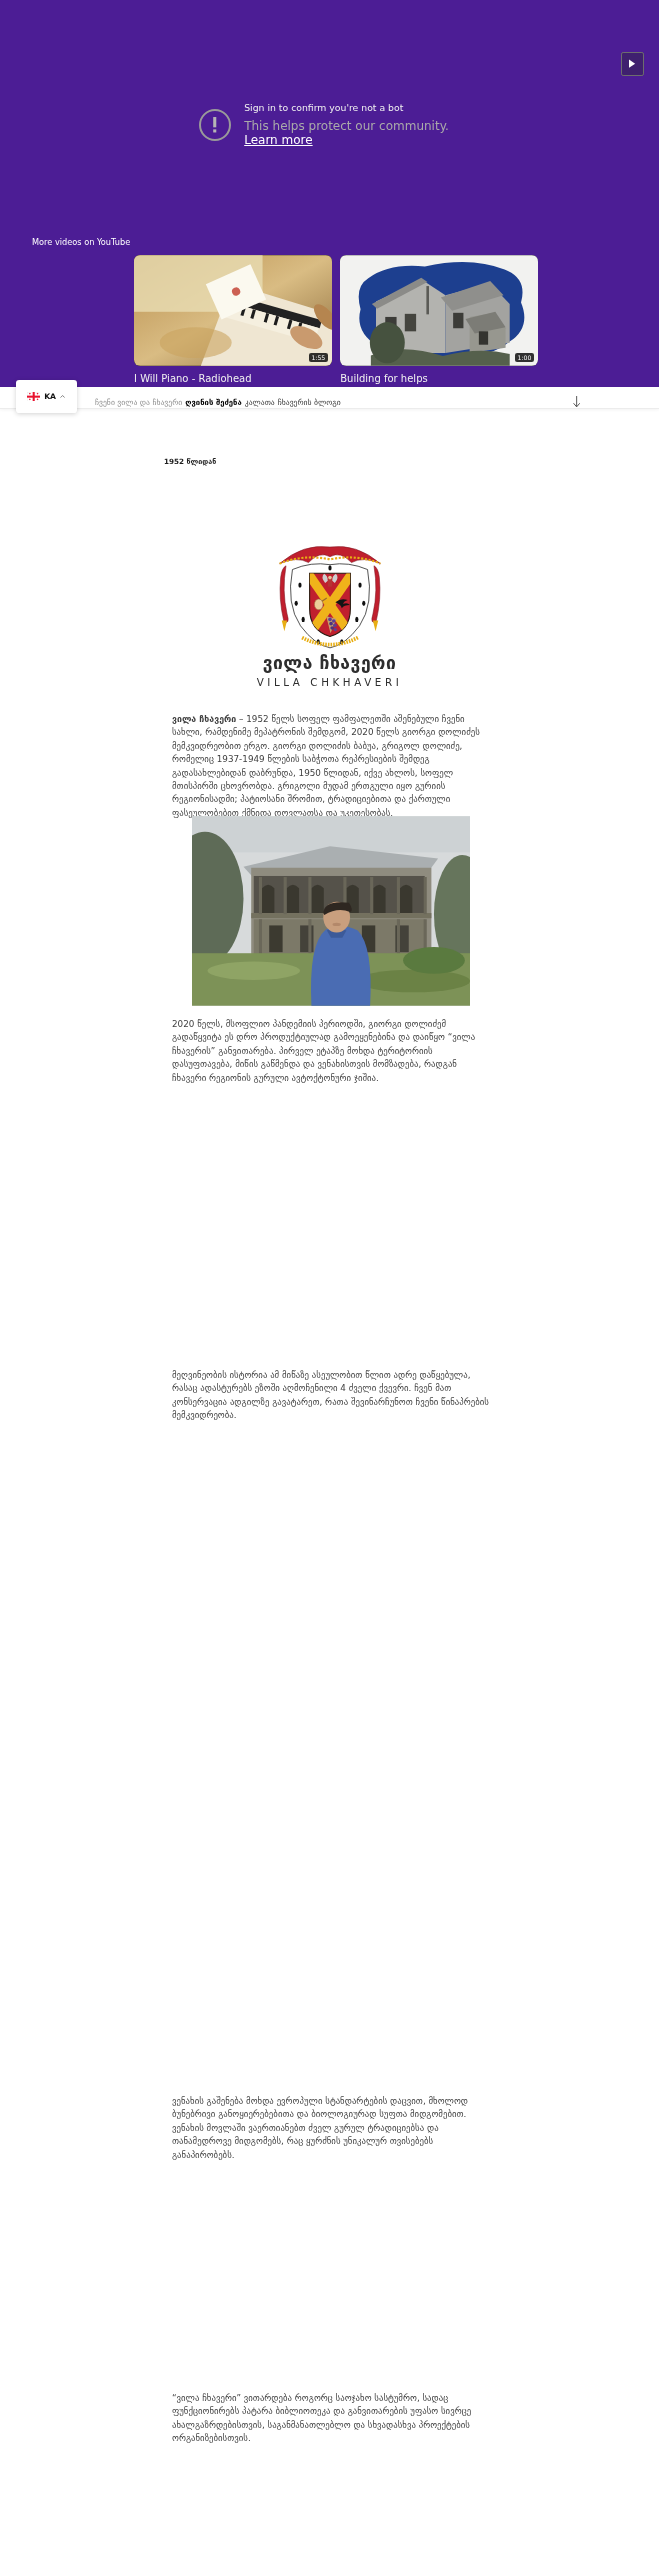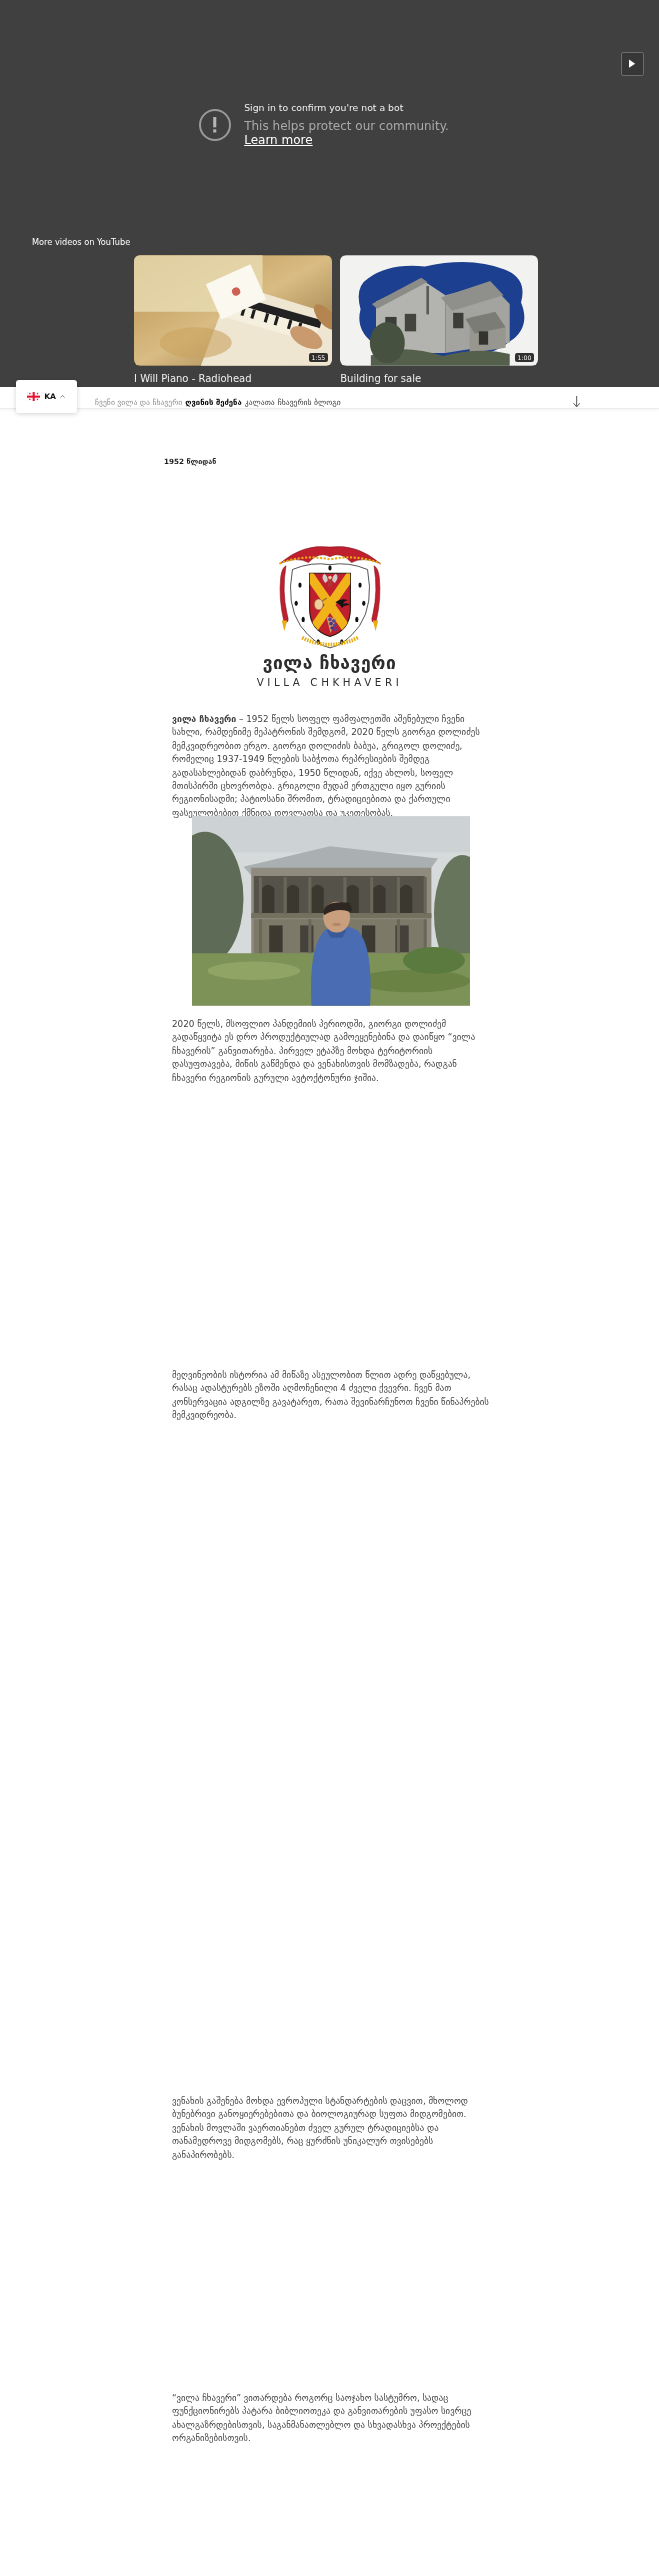--- a/index.html
+++ b/index.html
@@ -1,20 +1,20 @@
 <!DOCTYPE html>
 <html style="font-size:8.2px"><head>
 <meta charset="utf-8">
 <style>
   * { box-sizing: border-box; }
   body { margin: 0; background: #ffffff; font-family: "DejaVu Sans", sans-serif; }
   #page { position: relative; width: 659px; height: 3989px; margin: 0 auto; background: #fff; overflow: hidden; }
 
   
-  .yt { position: absolute; top: 0; left: 0; width: 659px; height: 387px; background: #404040; }
+  .yt { position: absolute; top: 0; left: 0; width: 659px; height: 387px; background: #4c1d95; }
   .yt-next { position: absolute; top: 52px; right: 15.5px; width: 23px; height: 24px; border: 0.5px solid #6d6d6d;
              border-radius: 2.1px; display: flex; align-items: center; justify-content: center;
              background: rgba(40,40,40,.35); cursor: pointer; }
   .botwall { position: absolute; top: 102px; left: 0; width: 100%; display: flex; justify-content: center;
              align-items: center; gap: 13.4px; }
   .bot-icon { width: 32px; height: 32px; border: 2.1px solid #9a9a9a; border-radius: 50%;
               display: flex; align-items: center; justify-content: center; flex: 0 0 auto; }
   .bot-texts { max-width: 216px; }
   .bot-title { font-size: 9.3px; color: #f1f1f1; margin-bottom: 6.2px; }
   .bot-sub { font-size: 12px; color: #aaaaaa; }
@@ -143,21 +143,21 @@
               <rect x="126" y="114" width="22" height="34" fill="#44443e"></rect>
               <rect x="220" y="112" width="20" height="30" fill="#3c3c38"></rect>
               <rect x="270" y="148" width="18" height="26" fill="#34342f"></rect>
               <path d="M60 195 Q120 170 200 196 Q270 178 330 192 L330 215 L60 215 Z" fill="#55604c"></path>
               <ellipse cx="92" cy="170" rx="34" ry="40" fill="#46523f"></ellipse>
               <rect x="168" y="60" width="5" height="55" fill="#5a5a55"></rect>
             </g>
           </svg>
           <span class="dur">1:00</span>
         </div>
-        <div class="vtitle">Building for sale</div>
+        <div class="vtitle">Building for helps</div>
       </div>
 
     </div>
   </div>
 
   <div class="navbar">
     <div class="lang-chip">
       <svg width="13.4" height="9.3" viewBox="0 0 26 18">
         <rect width="26" height="18" fill="#ffffff" stroke="#d8d8d8"></rect>
         <rect x="11" y="0" width="4" height="18" fill="#e8112d"></rect>

